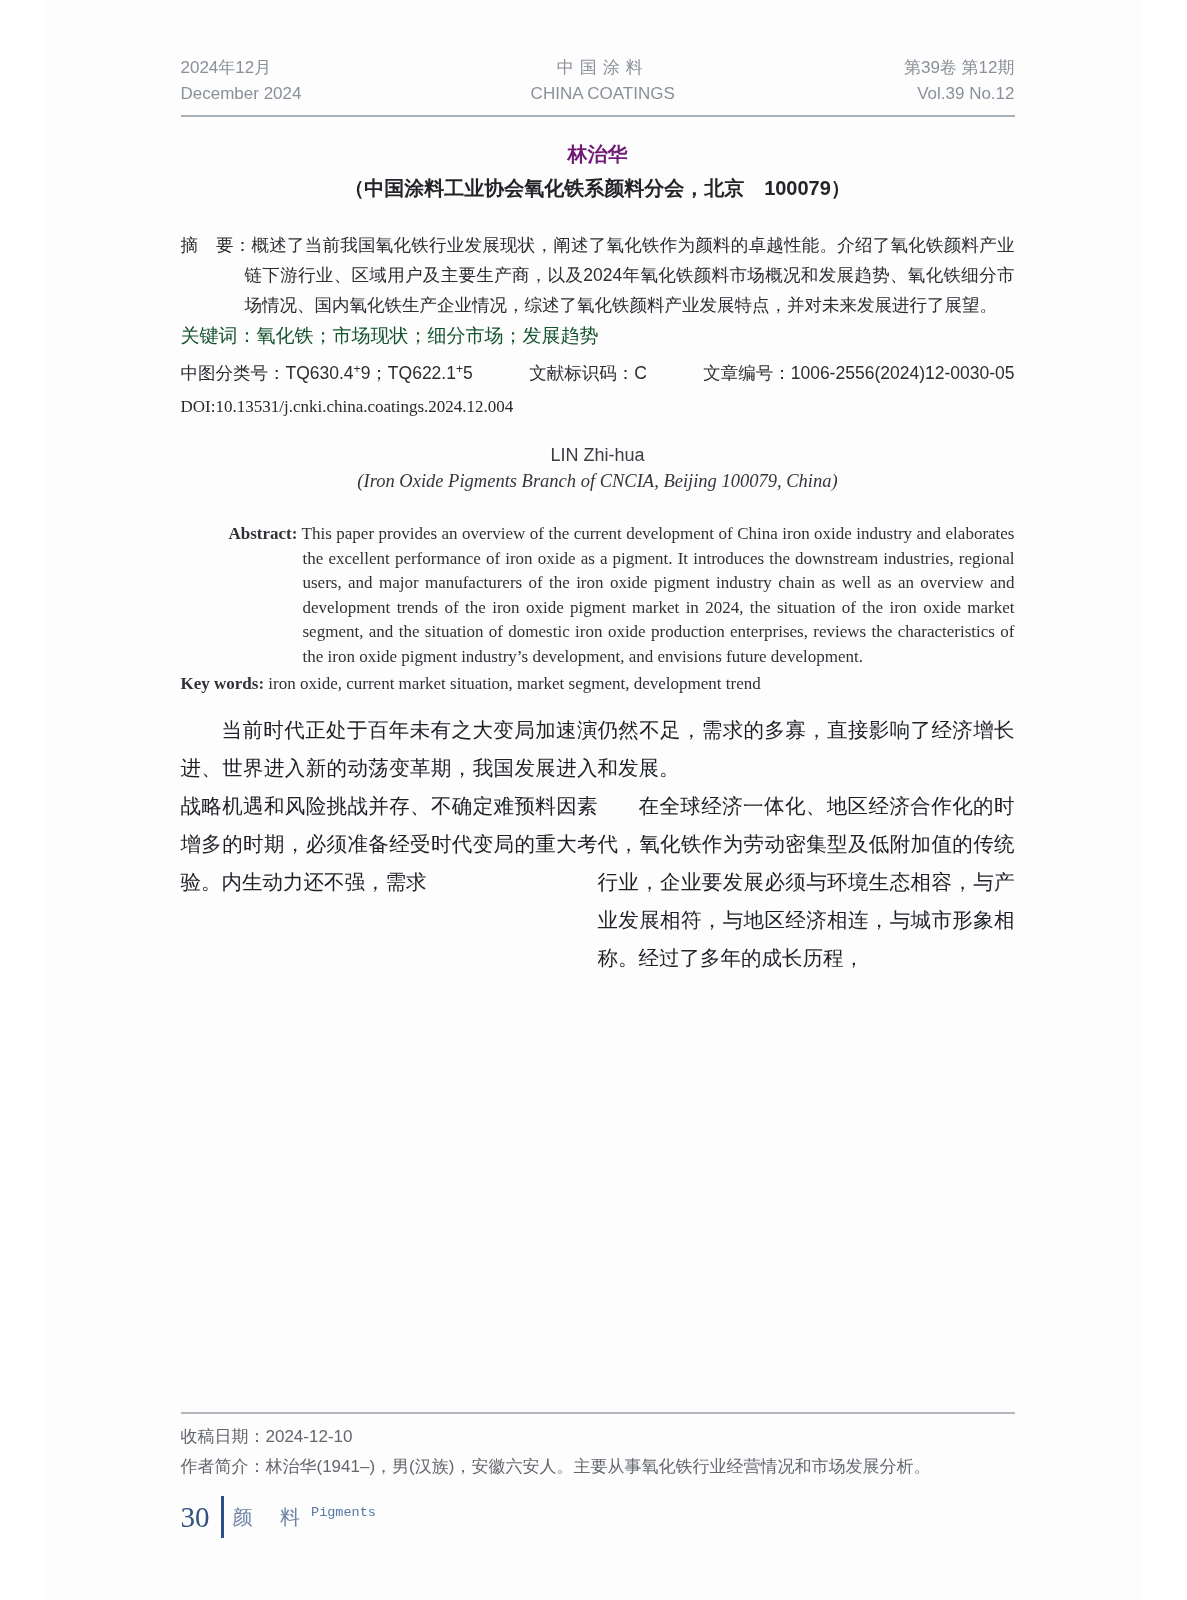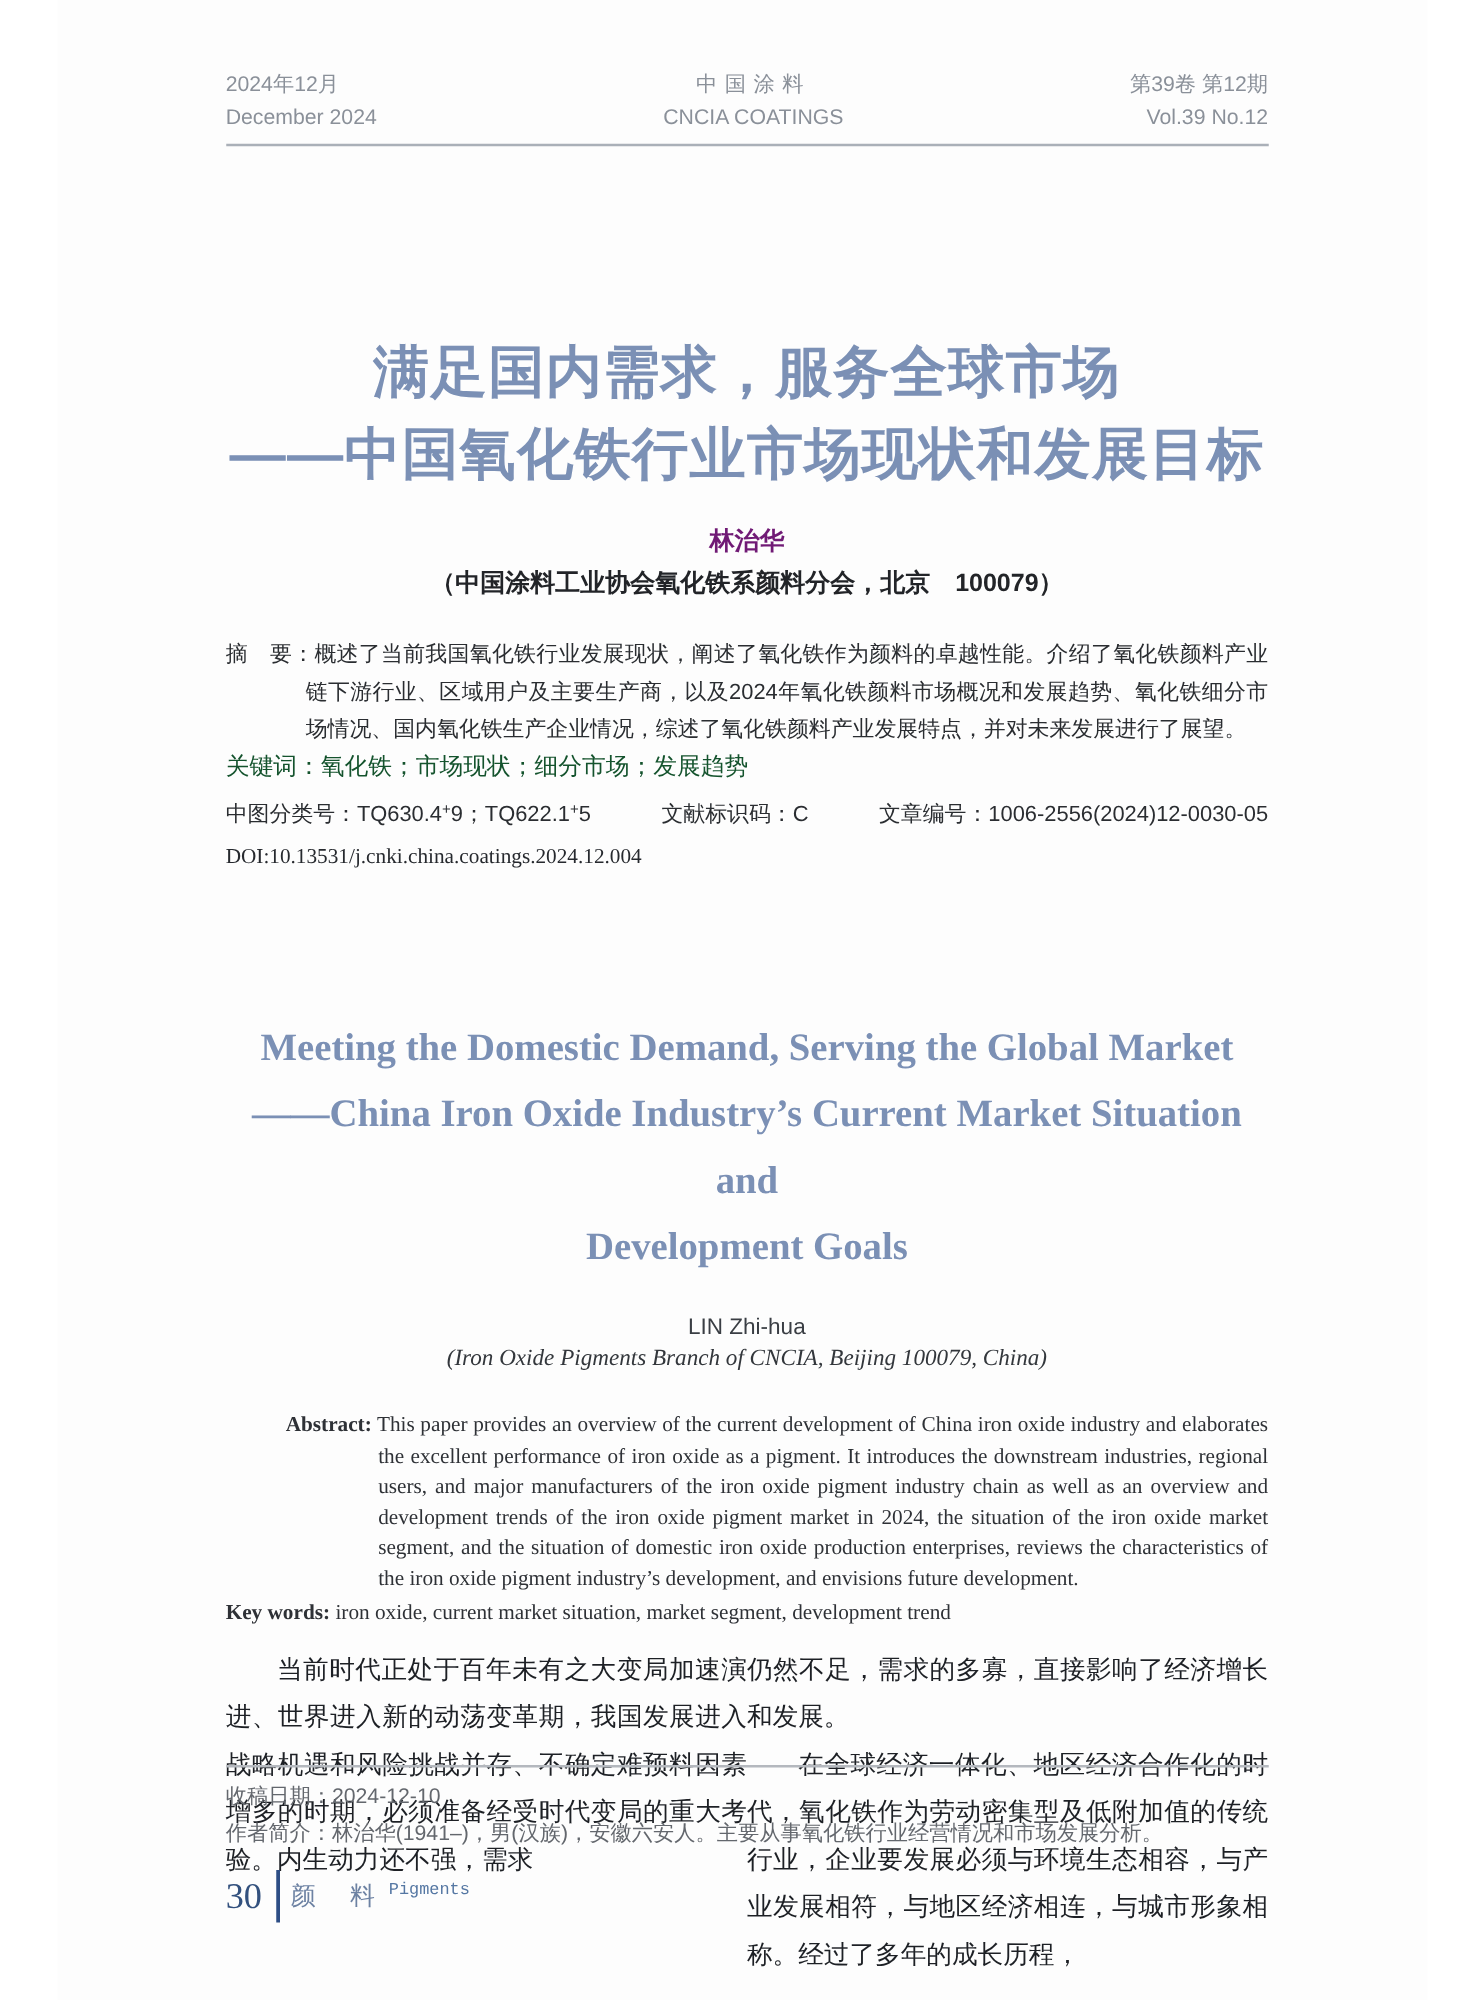--- a/index.html
+++ b/index.html
@@ -91,51 +91,42 @@
 
 <div class="page">
 
   <div class="journal-header">
     <div class="jh-left">
       <div>2024年12月</div>
       <div>December 2024</div>
     </div>
     <div class="jh-center">
       <div class="jh-cn-spaced">中国涂料</div>
-      <div>CNCIA COATINGS</div>
+      <div>CHINA COATINGS</div>
     </div>
     <div class="jh-right">
       <div>第39卷 第12期</div>
       <div>Vol.39  No.12</div>
     </div>
   </div>
 
-  <div class="title-cn">
-    <div>满足国内需求，服务全球市场</div>
-    <div>——中国氧化铁行业市场现状和发展目标</div>
-  </div>
   <div class="author-cn">林治华</div>
   <div class="affil-cn">（中国涂料工业协会氧化铁系颜料分会，北京　100079）</div>
 
   <div class="abstract-cn"><span class="lbl">摘　要：</span><span>概述了当前我国氧化铁行业发展现状，阐述了氧化铁作为颜料的卓越性能。介绍了氧化铁颜料产业链下游行业、区域用户及主要生产商，以及2024年氧化铁颜料市场概况和发展趋势、氧化铁细分市场情况、国内氧化铁生产企业情况，综述了氧化铁颜料产业发展特点，并对未来发展进行了展望。</span></div>
 
   <div class="keywords-cn"><span class="lbl">关键词：</span><span>氧化铁；市场现状；细分市场；发展趋势</span></div>
 
   <div class="meta-row">
     <div><span>中图分类号：TQ630.4</span><span class="sup">+</span><span>9；TQ622.1</span><span class="sup">+</span><span>5</span></div>
     <div>文献标识码：C</div>
     <div>文章编号：1006-2556(2024)12-0030-05</div>
   </div>
   <div class="doi-line">DOI:10.13531/j.cnki.china.coatings.2024.12.004</div>
 
-  <div class="title-en">
-    <div>Meeting the Domestic Demand, Serving the Global Market</div>
-    <div>——China Iron Oxide Industry’s Current Market Situation and</div>
-    <div>Development Goals</div>
-  </div>
   <div class="author-en">LIN Zhi-hua</div>
   <div class="affil-en">(Iron Oxide Pigments Branch of CNCIA, Beijing 100079, China)</div>
 
   <div class="abstract-en"><span class="lbl">Abstract:</span><span> </span><span>This paper provides an overview of the current development of China iron oxide industry and elaborates the excellent performance of iron oxide as a pigment. It introduces the downstream industries, regional users, and major manufacturers of the iron oxide pigment industry chain as well as an overview and development trends of the iron oxide pigment market in 2024, the situation of the iron oxide market segment, and the situation of domestic iron oxide production enterprises, reviews the characteristics of the iron oxide pigment industry’s development, and envisions future development.</span></div>
 
   <div class="keywords-en"><span class="lbl">Key words:</span><span> </span><span>iron oxide, current market situation, market segment, development trend</span></div>
 
 
   <div class="columns">
     <div class="col">

